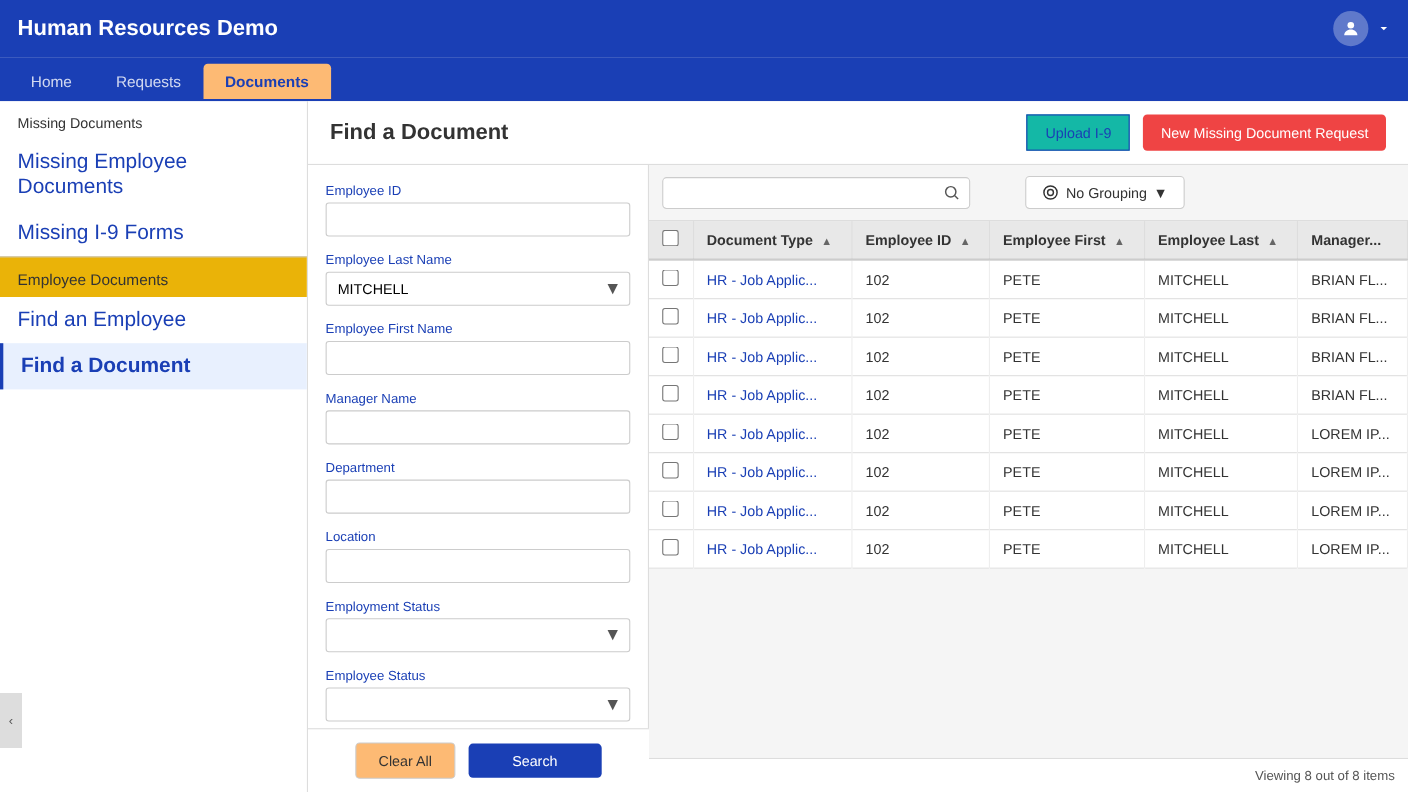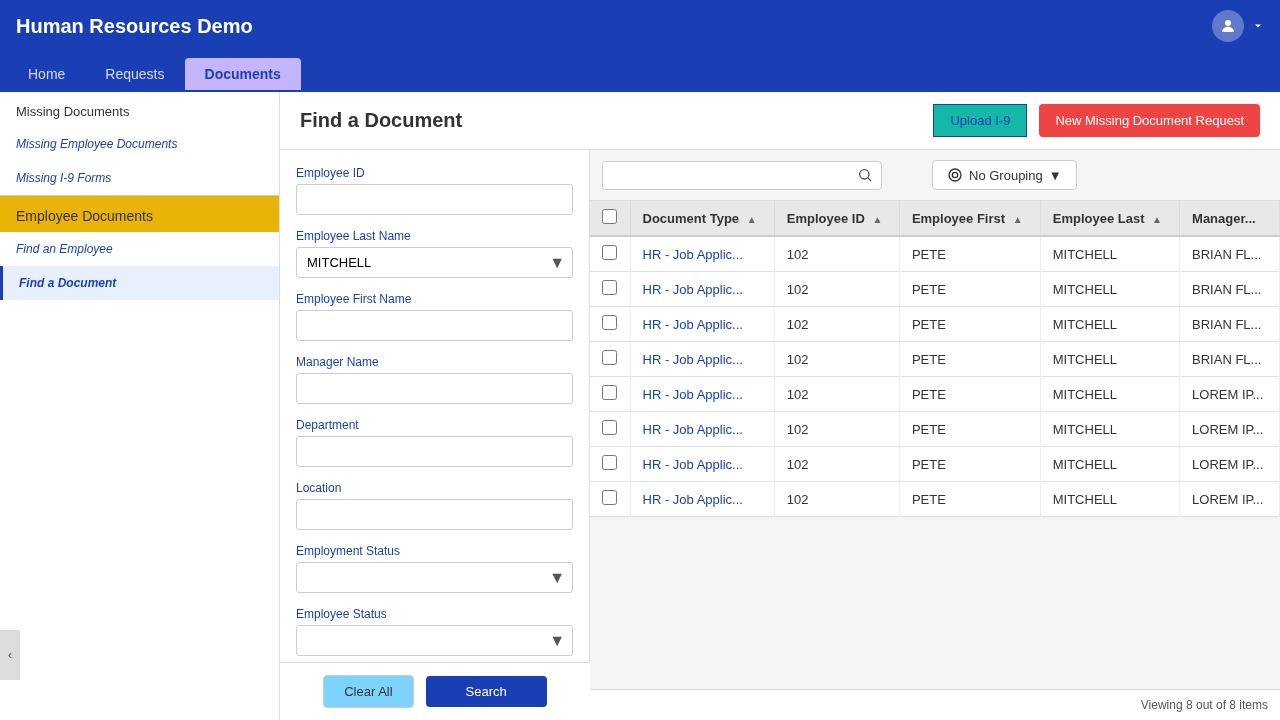--- a/index.html
+++ b/index.html
@@ -34,21 +34,21 @@
       border-bottom: 2px solid #1a3fb5;
     }
     .nav-tab {
       padding: 8px 20px;
       color: rgba(255,255,255,0.8);
       cursor: pointer;
       font-size: 14px;
       border-radius: 4px 4px 0 0;
     }
     .nav-tab.active {
-      background: #c4b5fd;
+      background: #fdba74;
       color: #1a3fb5;
       font-weight: bold;
     }
 
     
     .main-layout {
       display: flex;
       height: calc(720px - 92px);
     }
 
@@ -62,24 +62,23 @@
       position: relative;
     }
     .sidebar-section-header {
       font-weight: normal;
       font-size: 13px;
       color: #333;
       padding: 12px 16px 8px;
     }
     .sidebar-item {
       padding: 10px 16px;
-      font-size: 12px;
+      font-size: 19px;
       color: #1a3fb5;
       cursor: pointer;
-      font-style: italic;
     }
     .sidebar-section-header.employee-docs {
       background: #eab308;
       border-top: 1px solid #ccc;
       color: #333;
       font-size: 14px;
     }
     .sidebar-item.active {
       background: #e8f0fe;
       color: #1a3fb5;
@@ -309,21 +308,21 @@
       border-top: 1px solid #ddd;
       display: flex;
       align-items: center;
       justify-content: flex-end;
       font-size: 12px;
       color: #555;
     }
     .btn-clear {
       padding: 8px 20px;
       border: 1px solid #ccc;
-      background: #7dd3fc;
+      background: #fdba74;
       color: #333;
       border-radius: 4px;
       cursor: pointer;
       font-size: 13px;
     }
     .btn-search {
       padding: 8px 40px;
       background: #1a3fb5;
       color: white;
       border: none;

